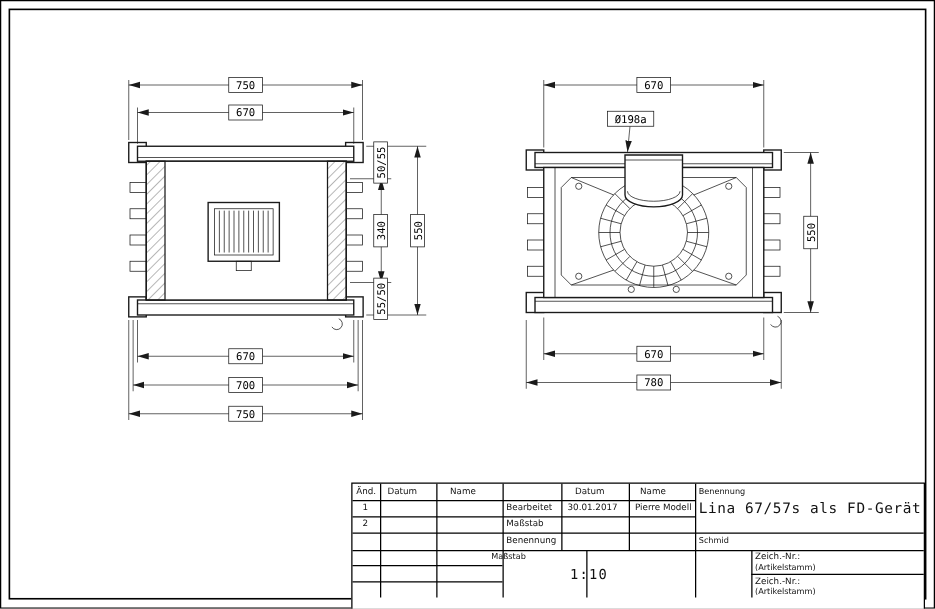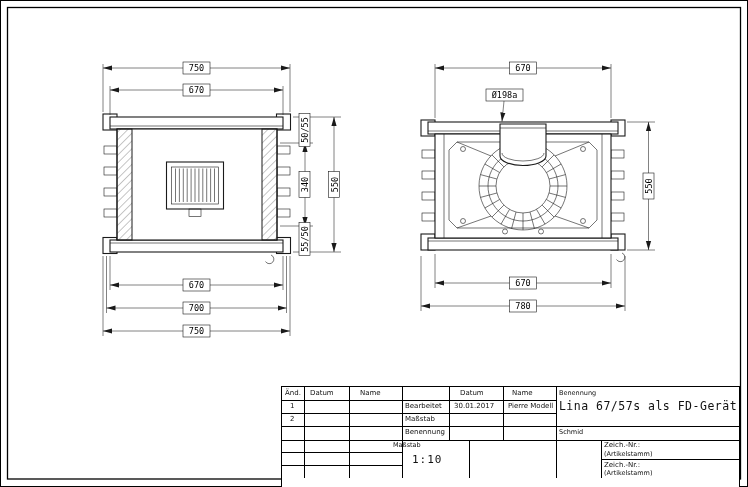--- a/index.html
+++ b/index.html
@@ -18,21 +18,21 @@
   .frame { fill:none; stroke:#000; }
 
   
   .tb { position:absolute; left:281px; top:386px; width:459px; height:117px;
         border:1.2px solid #000; background:#fff; font-family:"DejaVu Sans", sans-serif; }
   .vl { position:absolute; width:1px; background:#000; }
   .hl { position:absolute; height:1px; background:#000; }
   .lb { position:absolute; font-size:7px; line-height:1; white-space:nowrap; }
   .lbs { position:absolute; font-size:6.5px; line-height:1; white-space:nowrap; }
   .val { position:absolute; font-size:7px; line-height:1; white-space:nowrap; }
-  .scale-big { position:absolute; font:11px "DejaVu Sans Mono", monospace; letter-spacing:1px; }
+  .scale-big { position:absolute; font:11px "DejaVu Sans Mono", monospace; letter-spacing:1px;margin-left:44px; }
   .company { position:absolute; left:187px; top:53px; width:87px; height:38px;
              display:flex; flex-direction:column; justify-content:center; align-items:center;
              font-size:6.5px; line-height:1.3; text-align:center; }
   .title-big { position:absolute; left:274px; top:12px; width:184px; text-align:center;
                font:11.5px "DejaVu Sans Mono", monospace; letter-spacing:0.5px; white-space:nowrap; }
 </style>
 </head>
 <body>
 
 <svg class="drawing" width="748" height="487" viewBox="0 0 748 487">

